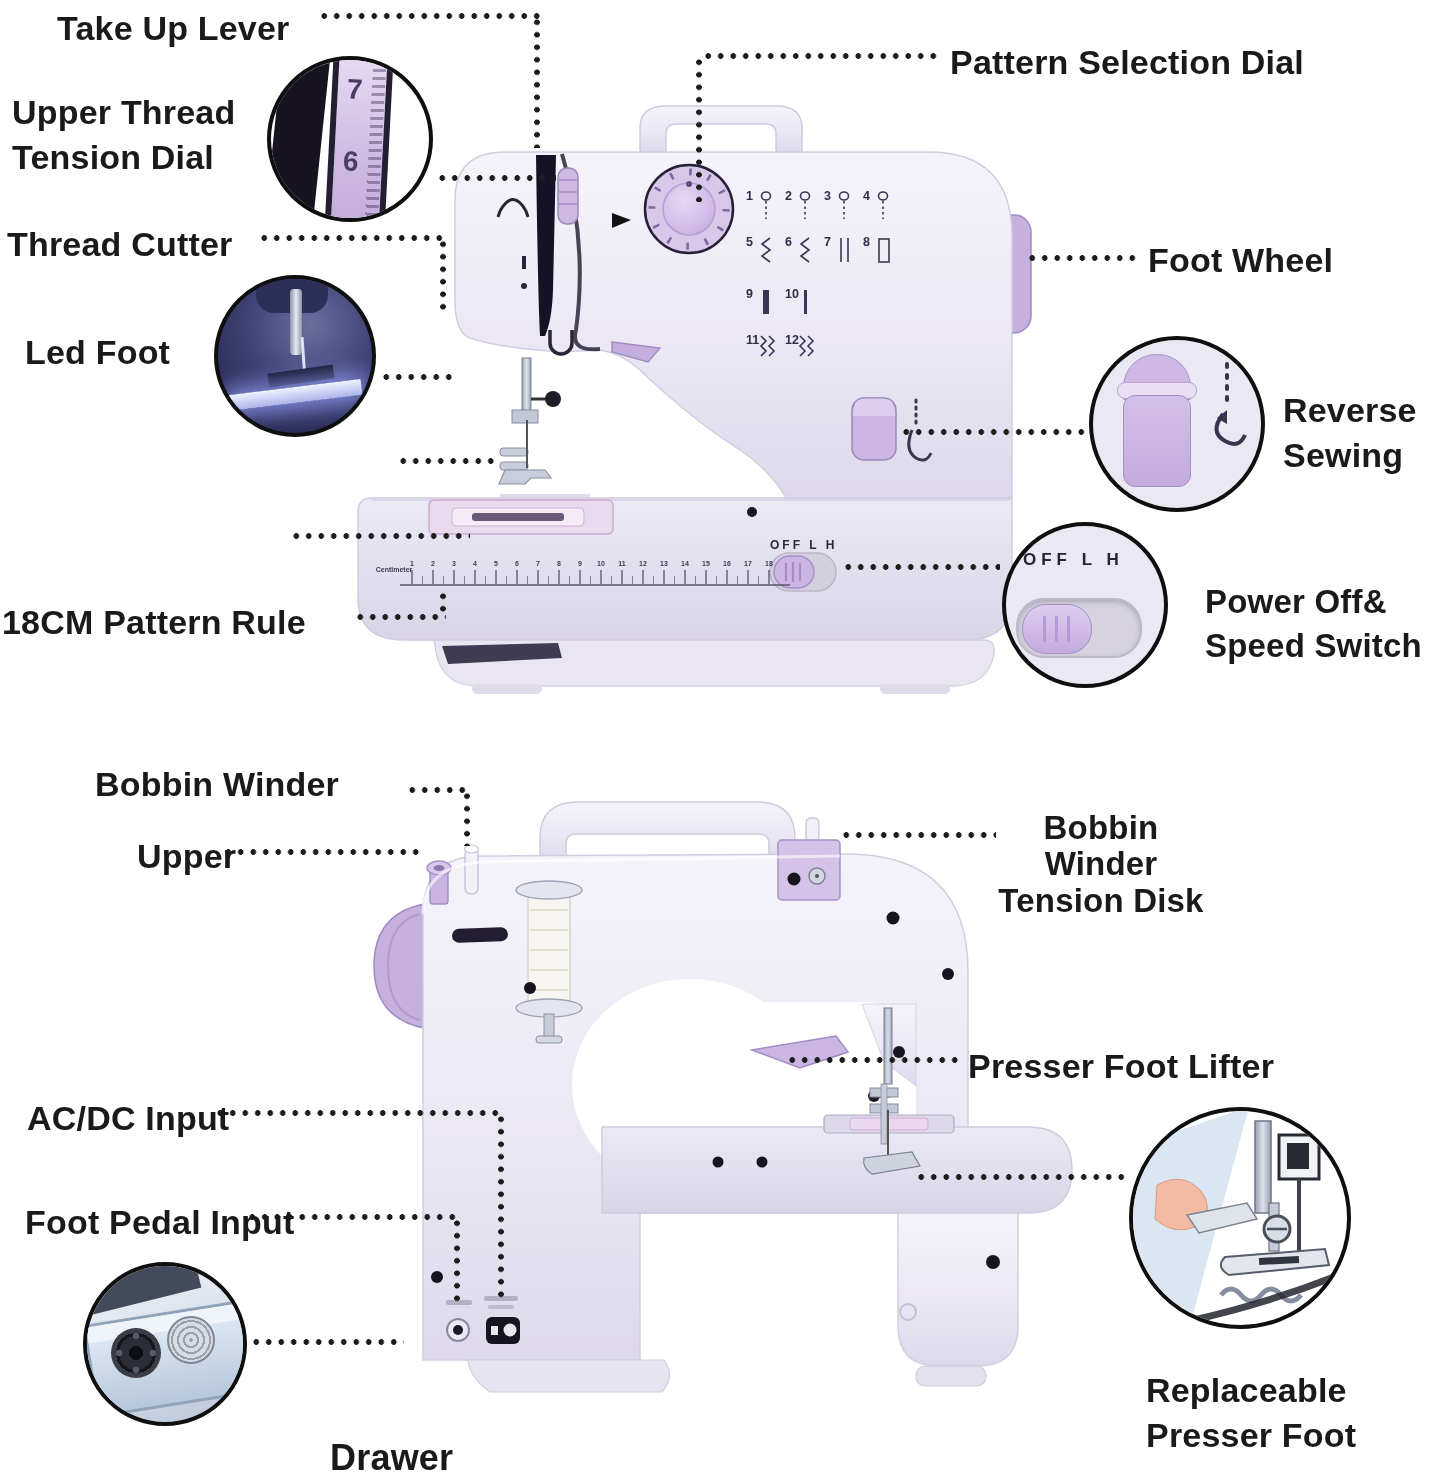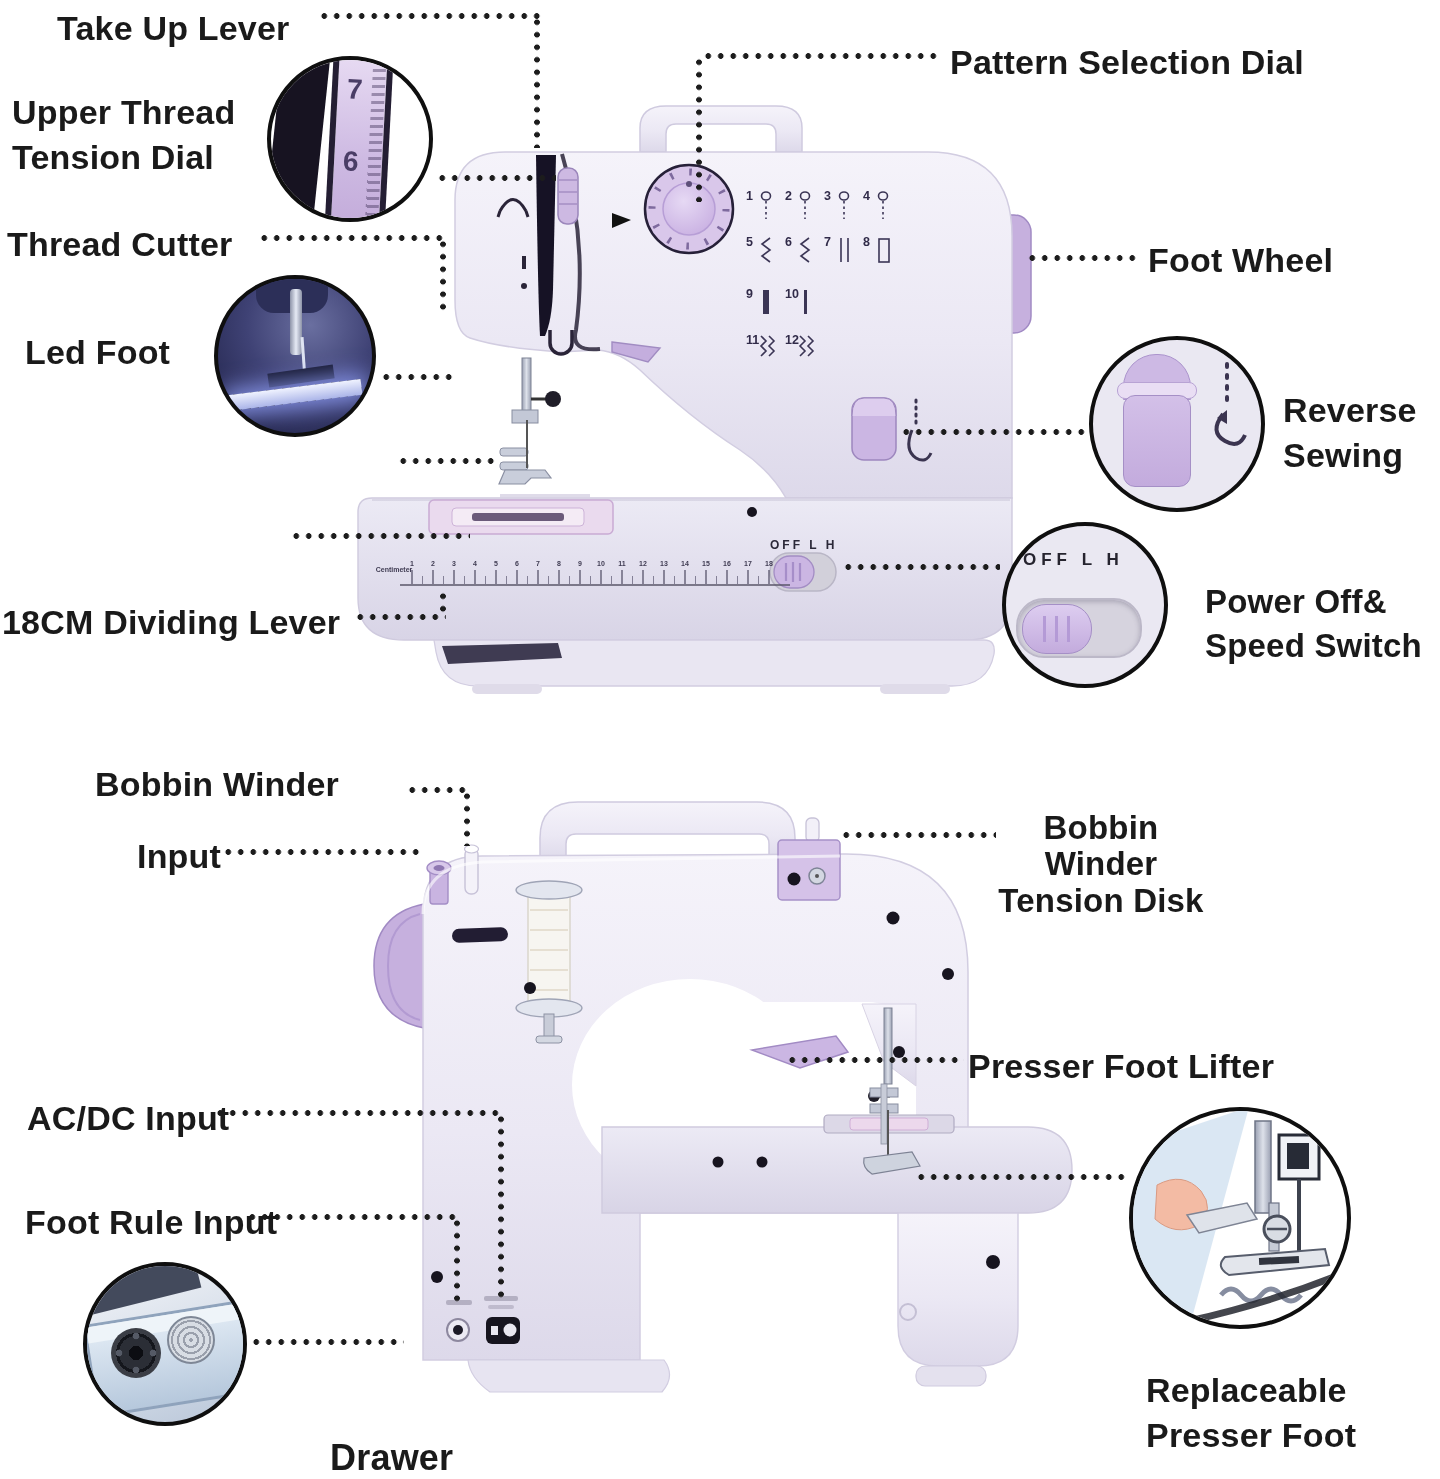--- a/index.html
+++ b/index.html
@@ -406,32 +406,32 @@
   <div class="dh" style="left:246px;top:1214px;width:212px"></div>
   <div class="dv" style="left:454px;top:1217px;height:90px"></div>
   <div class="dh" style="left:250px;top:1339px;width:154px"></div>
   <div class="dh" style="left:915px;top:1174px;width:212px"></div>
 
   <div class="label" style="left:57px;top:6px">Take Up Lever</div>
   <div class="label" style="left:12px;top:90px">Upper Thread
 Tension Dial</div>
   <div class="label" style="left:7px;top:222px">Thread Cutter</div>
   <div class="label" style="left:25px;top:330px">Led Foot</div>
-  <div class="label" style="left:2px;top:600px">18CM Dividing Lever</div>
+  <div class="label" style="left:2px;top:600px">18CM Pattern Rule</div>
   <div class="label" style="left:950px;top:40px">Pattern Selection Dial</div>
   <div class="label" style="left:1148px;top:238px">Foot Wheel</div>
   <div class="label" style="left:1283px;top:388px">Reverse
 Sewing</div>
   <div class="label" style="left:1205px;top:580px;font-size:33px">Power Off&amp;
 Speed Switch</div>
 
   <div class="label" style="left:95px;top:762px">Bobbin Winder</div>
-  <div class="label" style="left:137px;top:834px">Input</div>
+  <div class="label" style="left:137px;top:834px">Upper</div>
   <div class="label" style="left:27px;top:1096px">AC/DC Input</div>
-  <div class="label" style="left:25px;top:1200px">Foot Rule Input</div>
+  <div class="label" style="left:25px;top:1200px">Foot Pedal Input</div>
   <div class="label" style="left:330px;top:1434px;font-size:36px">Drawer</div>
   <div class="label center" style="left:995px;top:810px;width:212px;font-size:33px;line-height:1.1">Bobbin Winder
 Tension Disk</div>
   <div class="label" style="left:968px;top:1044px">Presser Foot Lifter</div>
   <div class="label" style="left:1146px;top:1368px">Replaceable
 Presser Foot</div>
 
 </div>
 
 </body></html>

